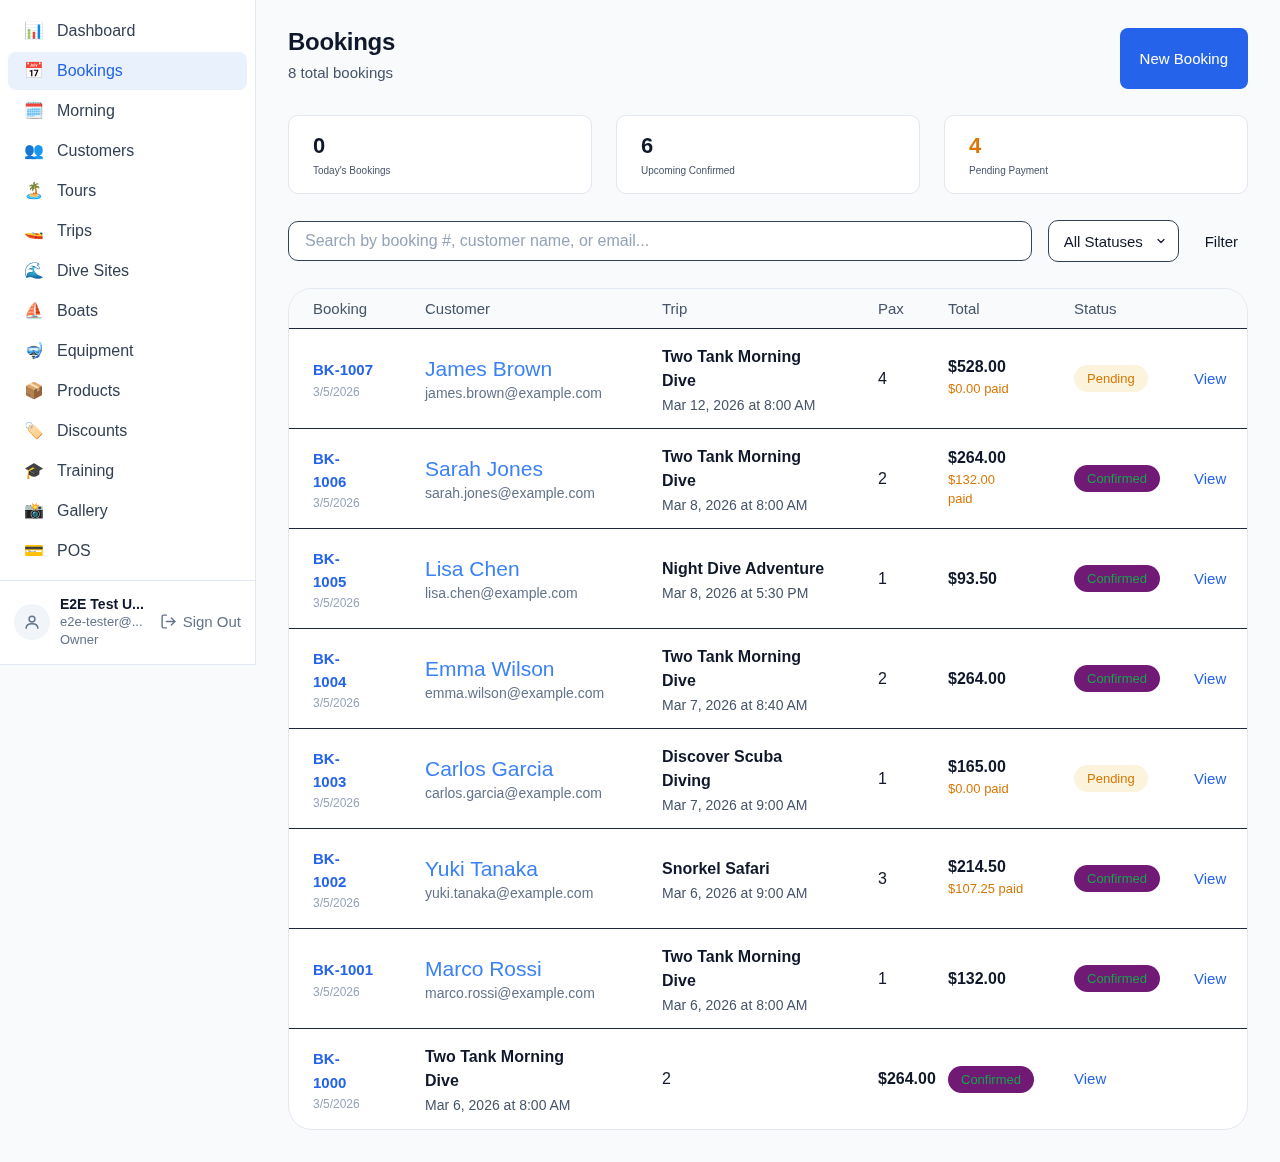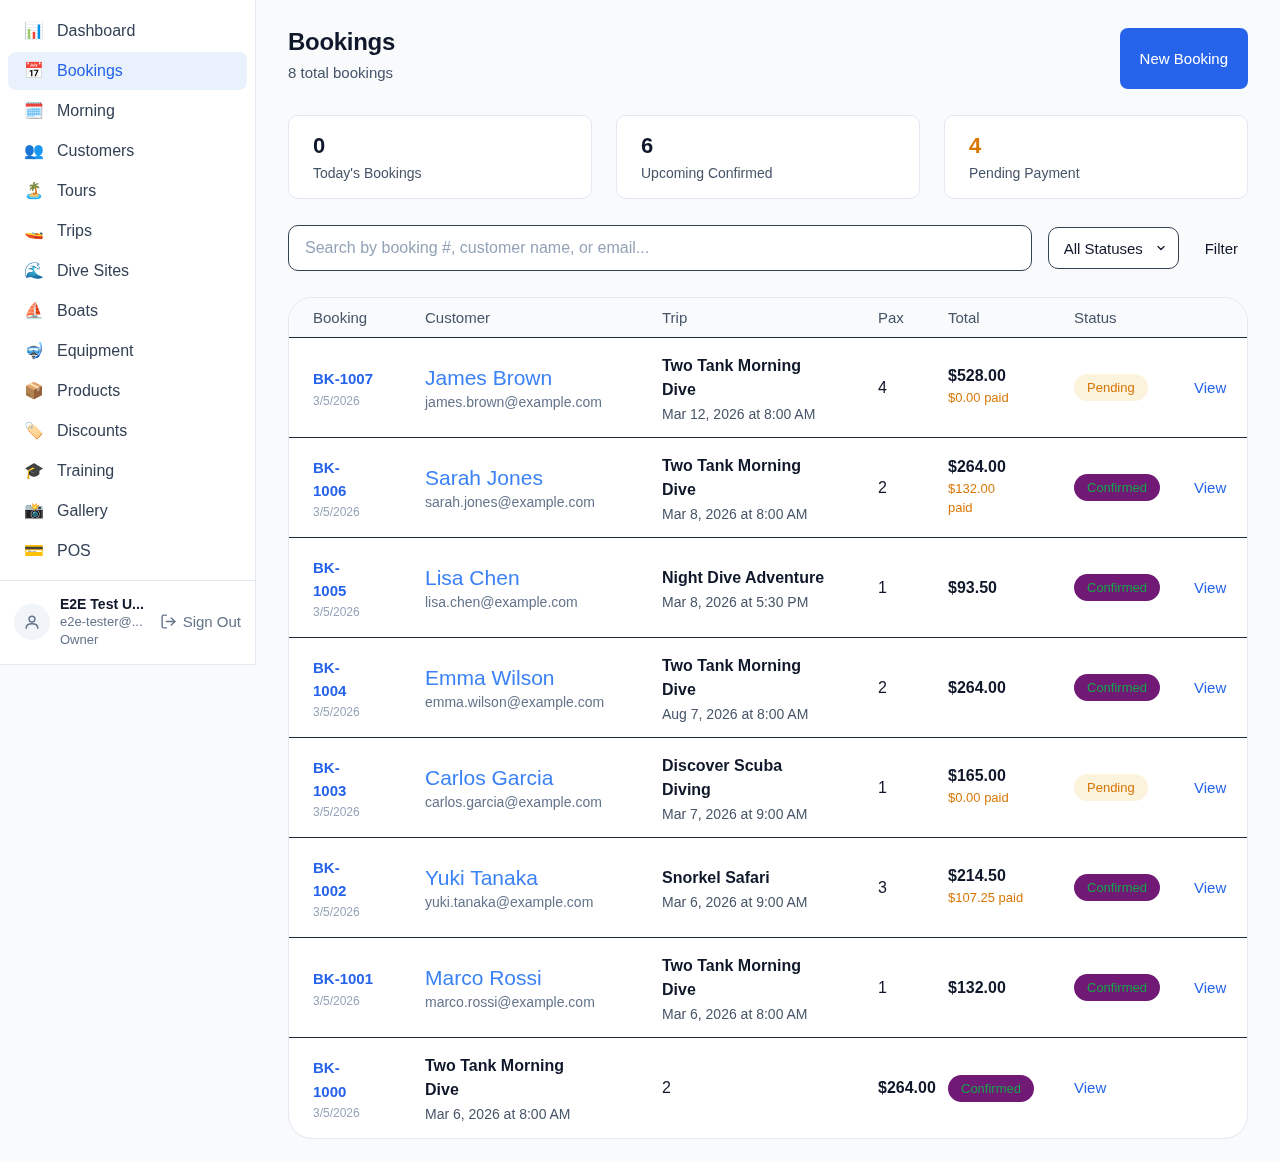--- a/index.html
+++ b/index.html
@@ -64,25 +64,25 @@
     font-family: inherit;
   }
 
   .stats { display: flex; gap: 24px; margin-top: 26px; }
   .stat-card {
     flex: 1; background: #fff; border: 1px solid #e2e8f0; border-radius: 10px;
     padding: 17px 24px;
   }
   .stat-value { font-size: 22px; font-weight: 700; color: #0f172a; }
   .stat-value.accent { color: #d97706; }
-  .stat-label { font-size: 14px; color: #475569; margin-top: 6px; }
+  .stat-label { font-size: 10px; color: #475569; margin-top: 6px; }
 
   .controls { display: flex; align-items: center; gap: 16px; margin-top: 26px; }
   .search-input {
-    flex: 1; height: 46px; border: 1px solid #334155; border-radius: 10px;
+    flex: 1; height: 40px; border: 1px solid #334155; border-radius: 10px;
     padding: 0 16px; font-size: 16px; color: #0f172a; background: #fff;
     font-family: inherit; outline: none;
   }
   .search-input::placeholder { color: #94a3b8; }
   .select-wrap { position: relative; }
   .status-select {
     height: 42px; border: 1px solid #334155; border-radius: 10px;
     background: #fff; font-size: 15px; color: #0f172a; font-family: inherit;
     padding: 0 34px 0 15px; appearance: none; -webkit-appearance: none; cursor: pointer;
   }
@@ -354,21 +354,21 @@
 1004</a>
       <div class="bk-date">3/5/2026</div>
     </div>
     <div class="cell">
       <div class="cust-name">Emma Wilson</div>
       <div class="cust-email">emma.wilson@example.com</div>
     </div>
     <div class="cell">
       <div class="trip-name">Two Tank Morning
 Dive</div>
-      <div class="trip-dt">Aug 7, 2026 at 8:00 AM</div>
+      <div class="trip-dt">Mar 7, 2026 at 8:40 AM</div>
     </div>
     <div class="cell pax">2</div>
     <div class="cell">
       <div class="amount">$264.00</div>
 
     </div>
     <div class="cell">
       <span class="pill confirmed">Confirmed</span>
     </div>
     <div class="cell view-cell">

